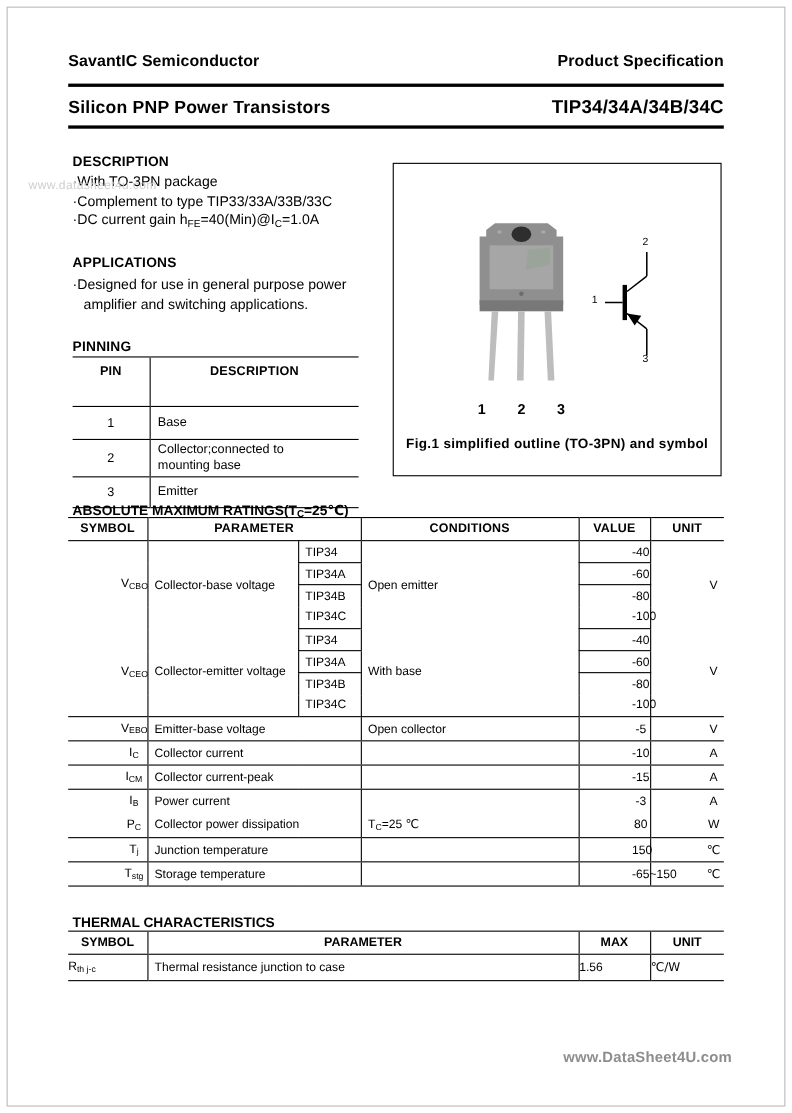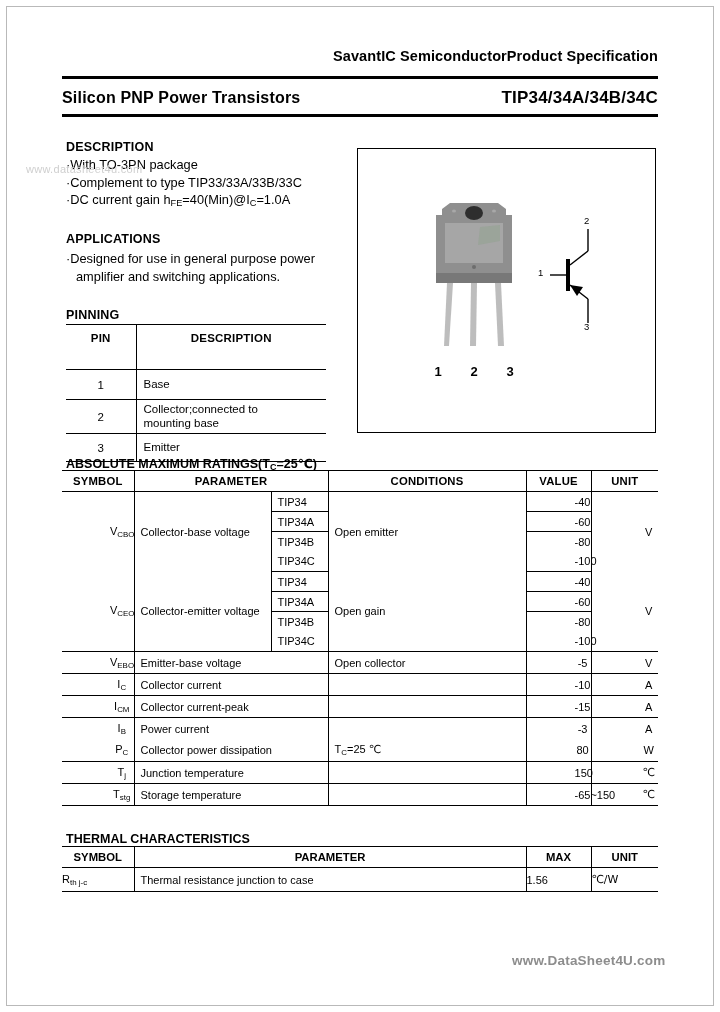--- a/index.html
+++ b/index.html
@@ -14,21 +14,21 @@
   }
   .page { position:absolute; left:0; top:0; width:720px; height:1012px; }
   .border-frame {
     position:absolute; left:6px; top:6px; width:708px; height:1000px;
     border:1px solid #b9b9b9;
   }
 
   
   .hdr-row {
     position:absolute; left:62px; top:48px; width:596px;
-    display:flex; justify-content:flex-end; align-items:baseline;
+    display:flex; justify-content:space-between; align-items:baseline;
   }
   .hdr-left { font-size:14.5px; font-weight:bold; letter-spacing:0.1px; }
   .hdr-right { font-size:14.5px; font-weight:bold; letter-spacing:0.1px; }
   .rule-thick { position:absolute; left:62px; width:596px; background:#000; }
   #rule1 { top:76px; height:3px; }
   #rule2 { top:114px; height:3px; }
 
   .title-row {
     position:absolute; left:62px; top:88px; width:596px;
     display:flex; justify-content:space-between; align-items:baseline;
@@ -255,20 +255,21 @@
 
         <line x1="44" y1="78" x2="62" y2="92" stroke="#000" stroke-width="1.4"></line>
         <line x1="62" y1="92" x2="62" y2="116" stroke="#000" stroke-width="1.4"></line>
         <polygon points="44,78 57,80 51,89" fill="#000"></polygon>
       </svg>
       <span class="sym-lbl" style="left:12px; top:60px;">1</span>
       <span class="sym-lbl" style="left:58px; top:8px;">2</span>
       <span class="sym-lbl" style="left:58px; top:114px;">3</span>
     </div>
 
+    <div class="fig-caption">Fig.1  simplified  outline  (TO-3PN)  and  symbol</div>
   </div>
 
   <div id="amr-head"><span>ABSOLUTE MAXIMUM RATINGS(T</span><sub>C</sub><span>=25</span><span class="degbox">℃</span><span>)</span></div>
 
   <table class="amr">
     <colgroup>
       <col class="c-sym">
         <col class="c-par">
         <col class="c-typ">
       <col class="c-cond">
@@ -304,21 +305,21 @@
       </tr>
       <tr class="h20">
         <td class="sub rb">TIP34C</td>
         <td class="ctr vl rb">-100</td>
       </tr>
 
       <tr class="h20">
         <td class="ctr rb" rowspan="4"><span>V</span><sub>CEO</sub></td>
         <td class="lft vl rb" rowspan="4">Collector-emitter voltage</td>
         <td class="sub rb-thin">TIP34</td>
-        <td class="lft vl rb" rowspan="4">Open gain</td>
+        <td class="lft vl rb" rowspan="4">With base</td>
         <td class="ctr vl rb-thin">-40</td>
         <td class="ctr vl rb" rowspan="4">V</td>
       </tr>
       <tr class="h20">
         <td class="sub rb-thin">TIP34A</td>
         <td class="ctr vl rb-thin">-60</td>
       </tr>
       <tr class="h20">
         <td class="sub">TIP34B</td>
         <td class="ctr vl">-80</td>

